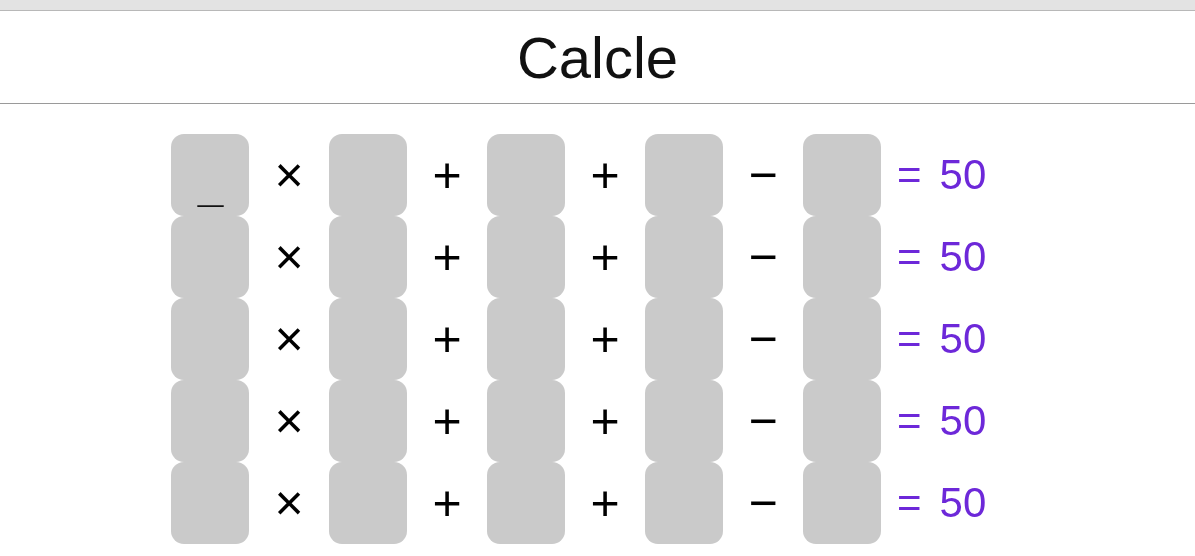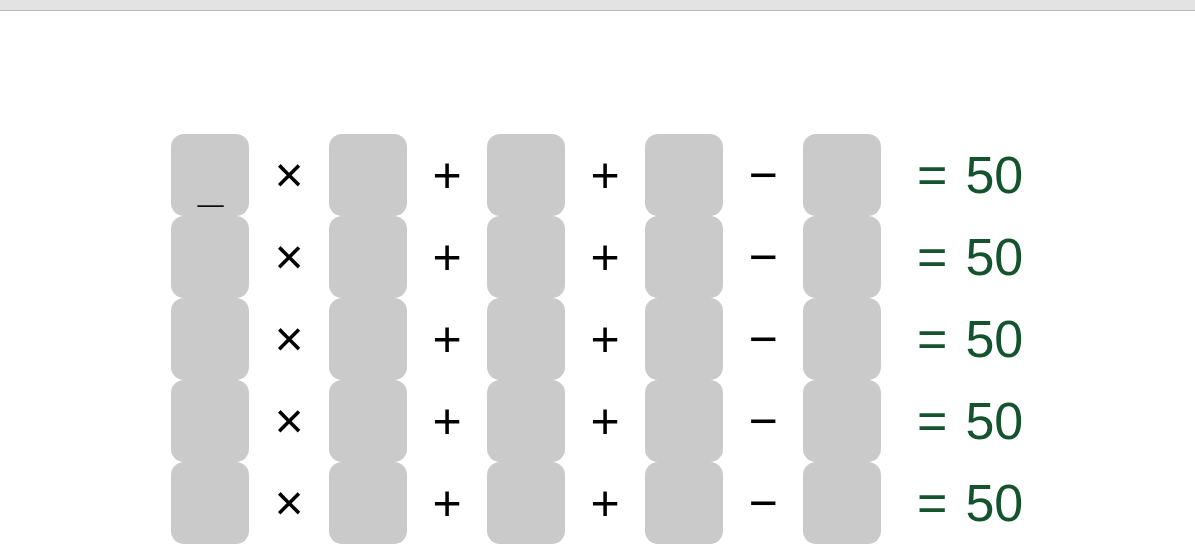--- a/index.html
+++ b/index.html
@@ -107,37 +107,40 @@
     text-align: center;
     font-size: 50px;
     line-height: 1;
     color: #000000;
     font-family: "Liberation Sans", sans-serif;
     font-weight: 400;
   }
 
   .result {
     flex: 0 0 auto;
-    margin-left: 36px;
-    font-size: 52px;
-    line-height: 1;
-    color: #14532d;
+    margin-left: 16px;
+    font-size: 42px;
+    line-height: 1;
+    color: #6d28d9;
     white-space: nowrap;
     font-family: "Liberation Sans", sans-serif;
   }
 
   .result .eq-sign { margin-right: 18px; }
 </style>
 </head>
 <body>
 
 <div id="app">
 
   <div class="top-strip"></div>
 
+  <div class="header">
+    <h1 class="header-title">Calcle</h1>
+  </div>
 
   <div class="board" id="board">
       <div class="equation-row">
         <div class="cell is-active">
           <span class="cell-value">_</span>
         </div>
         <span class="operator">×</span>
         <div class="cell">
           <span class="cell-value"></span>
         </div>

